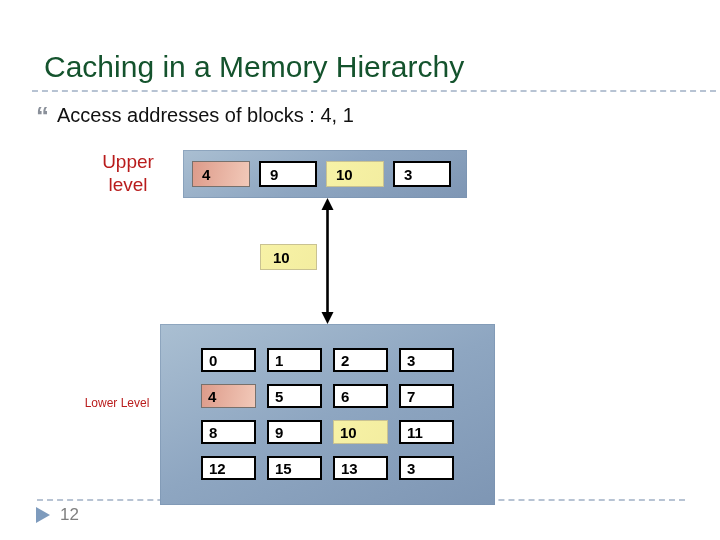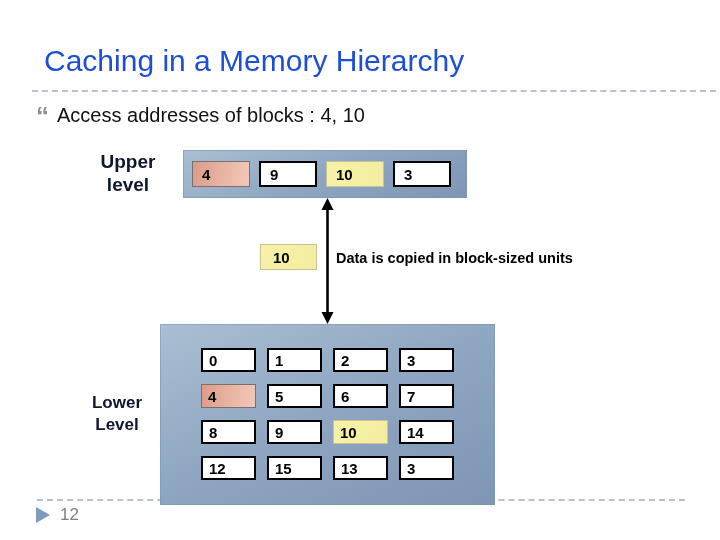--- a/index.html
+++ b/index.html
@@ -11,24 +11,24 @@
     width: 720px;
     height: 540px;
     background: #ffffff;
     overflow: hidden;
   }
 
   
   .title {
     position: absolute;
     left: 44px;
-    top: 44px;
+    top: 50px;
     font-size: 30px;
     font-weight: 500;
-    color: #1d4ed8;
+    color: #14532d;
     letter-spacing: 0px;
     white-space: nowrap;
   }
   .title-divider {
     position: absolute;
     left: 32px;
     top: 90px;
     width: 684px;
     border-top: 2px dashed #b7c3d3;
   }
@@ -52,26 +52,26 @@
   }
   .bullet-text {
     font-size: 20px;
     color: #111111;
     white-space: nowrap;
   }
 
   
   .side-label {
     position: absolute;
-    font-weight: 700;
-    color: #0f172a;
+    font-weight: 400;
+    color: #b91c1c;
     text-align: center;
   }
   .upper-label { left: 90px; top: 150px; width: 76px; font-size: 19px; line-height: 23px; }
-  .lower-label { left: 76px; top: 392px; width: 82px; font-size: 17px; line-height: 22px; }
+  .lower-label { left: 76px; top: 392px; width: 82px; font-size: 12px; line-height: 22px; }
 
   
   .panel {
     position: absolute;
     background: linear-gradient(155deg, #aabfd2 0%, #8ea6c1 50%, #7e96b4 100%);
     box-shadow: inset 0 0 0 1px rgba(120,145,175,.55);
   }
   .upper-panel {
     left: 183px; top: 150px; width: 284px; height: 48px;
     display: flex;
@@ -157,21 +157,21 @@
 </head>
 <body>
 
 <div class="slide">
 
   <div class="title">Caching in a Memory Hierarchy</div>
   <div class="title-divider"></div>
 
   <div class="bullet-row">
     <span class="bullet-marker">“</span>
-    <span class="bullet-text">Access addresses of blocks : 4, 10</span>
+    <span class="bullet-text">Access addresses of blocks : 4, 1</span>
   </div>
 
   <div class="side-label upper-label">Upper level</div>
 
   <div class="panel upper-panel">
 
       <div class="cell pink">4</div>
 
       <div class="cell white">9</div>
 
@@ -181,21 +181,20 @@
     </div>
 
   <svg class="transfer-arrow" viewBox="0 0 17 126" xmlns="http://www.w3.org/2000/svg">
     <line x1="8.5" y1="9" x2="8.5" y2="117" stroke="#000000" stroke-width="2.6"></line>
     <polygon points="8.5,0 2.5,12 14.5,12" fill="#000000"></polygon>
     <polygon points="8.5,126 2.5,114 14.5,114" fill="#000000"></polygon>
   </svg>
 
   <div class="cell yellow transfer-block">10</div>
 
-  <div class="transfer-caption">Data is copied in block-sized units</div>
 
   <div class="footer-divider"></div>
 
   <div class="side-label lower-label">Lower Level</div>
 
   <div class="panel lower-panel">
 
       <div class="cell white">0</div>
 
       <div class="cell white">1</div>
@@ -211,21 +210,21 @@
       <div class="cell white">6</div>
 
       <div class="cell white">7</div>
 
       <div class="cell white">8</div>
 
       <div class="cell white">9</div>
 
       <div class="cell yellow">10</div>
 
-      <div class="cell white">14</div>
+      <div class="cell white">11</div>
 
       <div class="cell white">12</div>
 
       <div class="cell white">15</div>
 
       <div class="cell white">13</div>
 
       <div class="cell white">3</div>
     </div>
 

